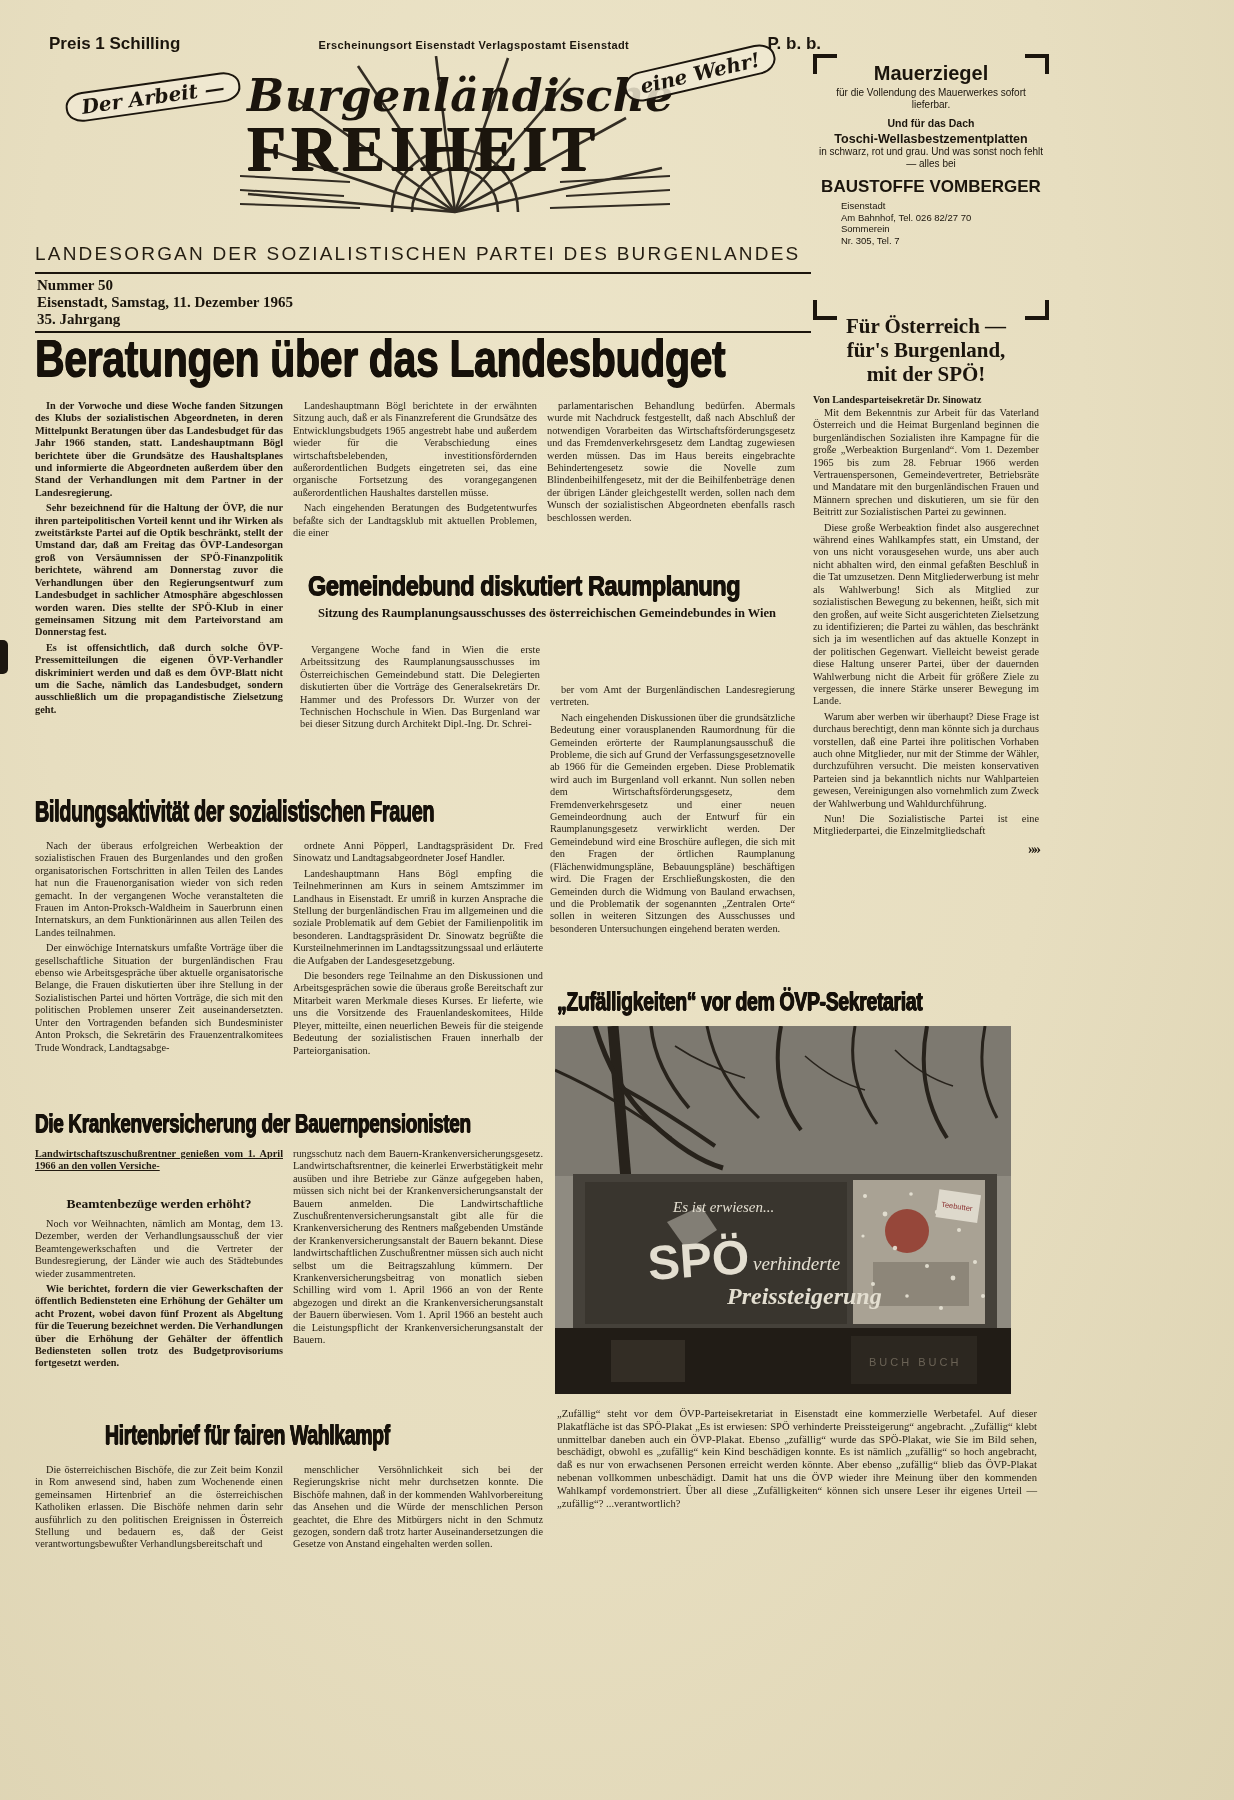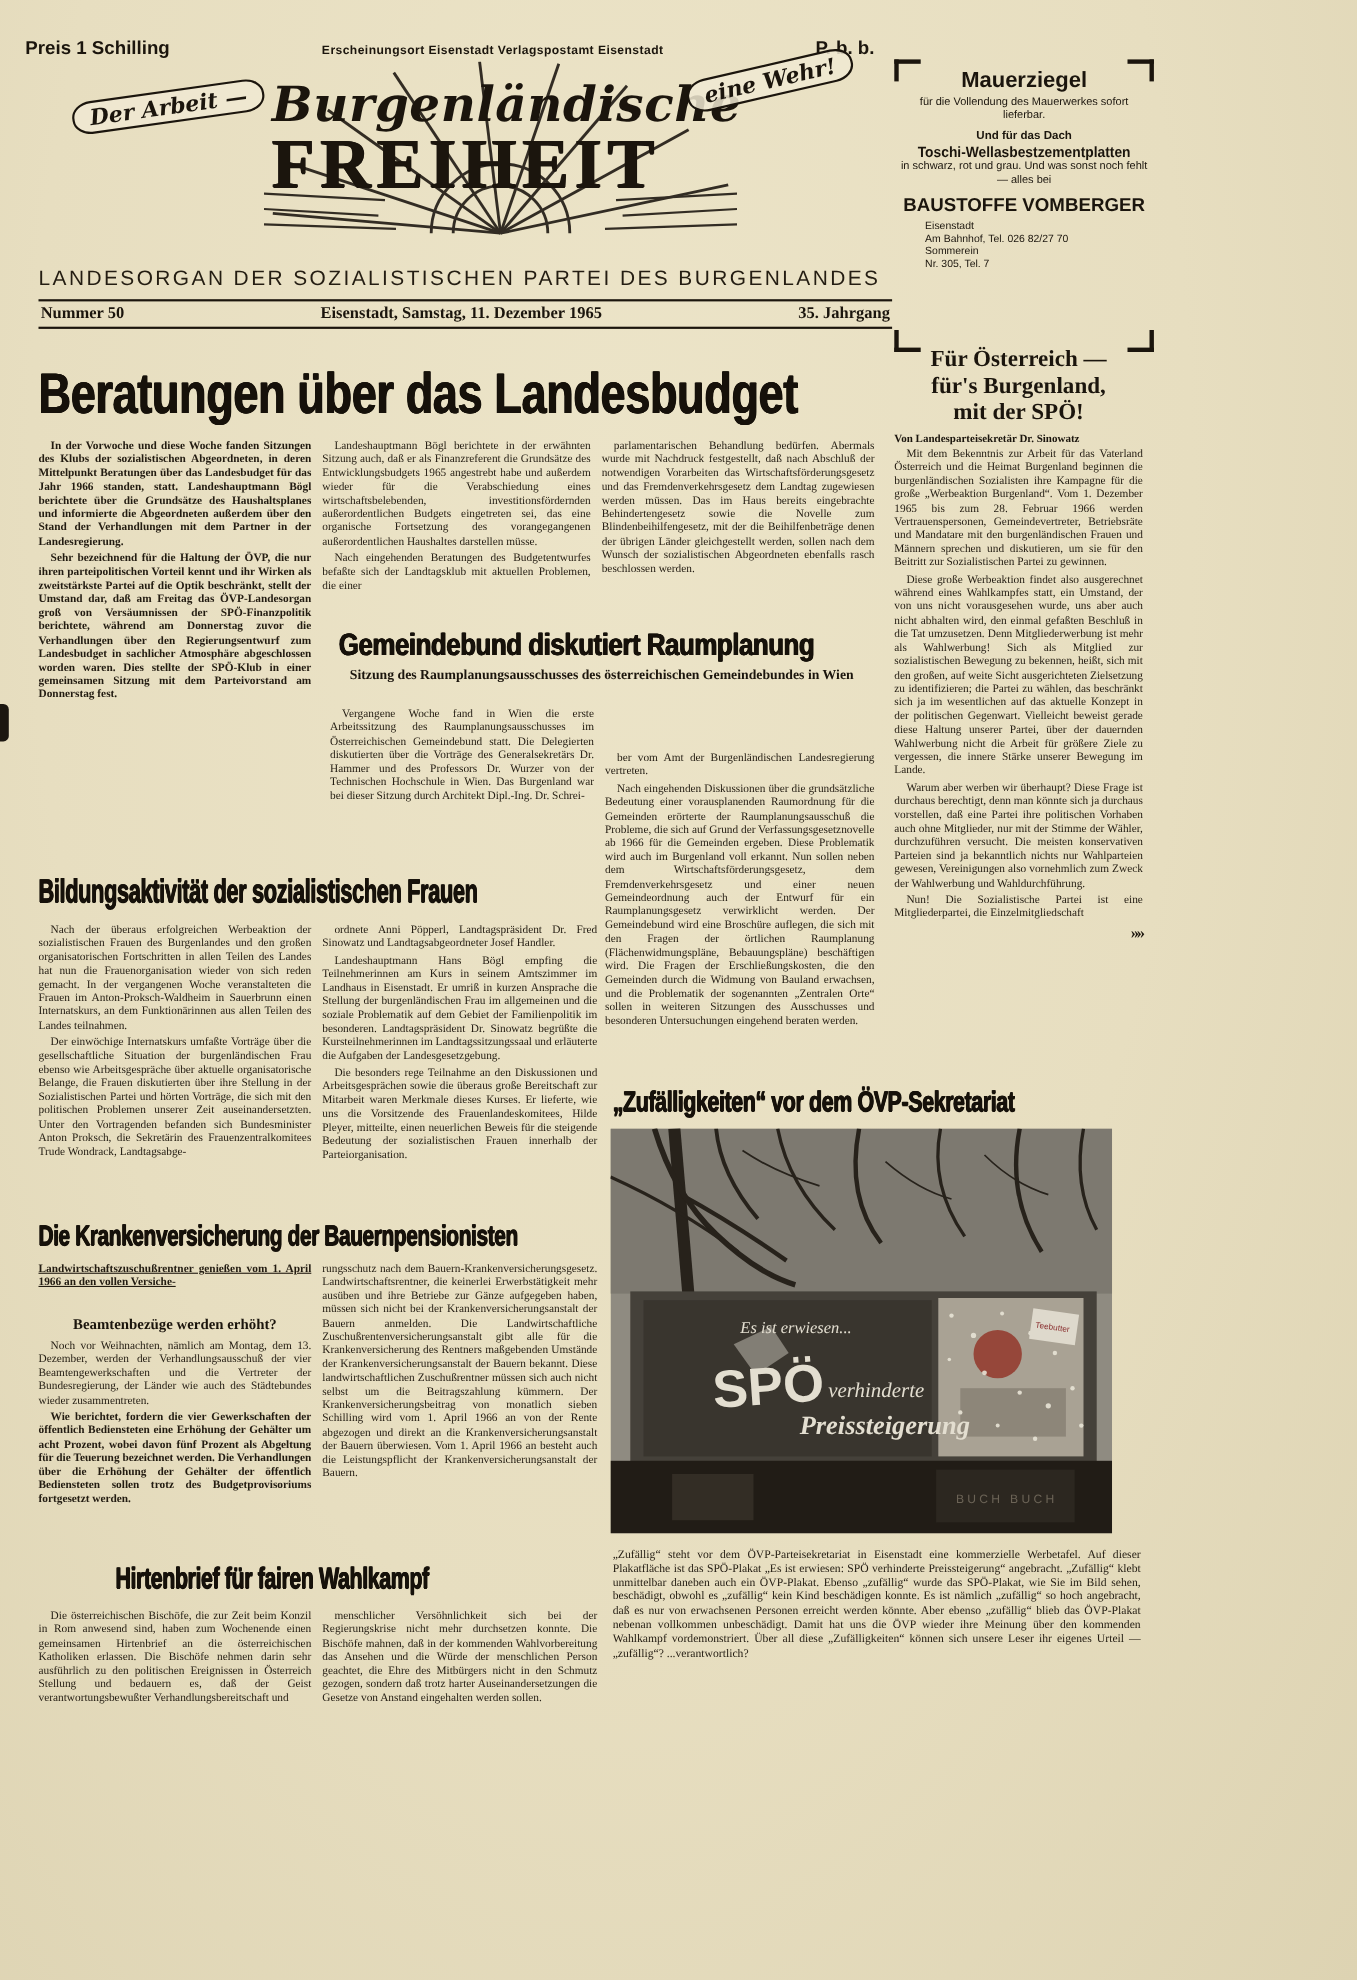--- a/index.html
+++ b/index.html
@@ -5,21 +5,21 @@
   html,body{margin:0;padding:0;}
   body{
     width:1234px;height:1800px;position:relative;
     background:radial-gradient(ellipse at 45% 25%, #ece4c8 0%, #e7dec0 55%, #ddd3b2 100%);
     font-family:"Liberation Serif", serif;
     color:#1b150d;
     overflow:hidden;
   }
   .abs{position:absolute;}
   .sans{font-family:"Liberation Sans", sans-serif;}
-  .serif{font-family:"Liberation Serif", serif;}
+  .serif{font-family:"Liberation Serif", serif;flex-direction:column;}
   .fat{text-shadow:0.6px 0 currentColor,-0.6px 0 currentColor,0 0.5px currentColor;}
   .headline{
     font-family:"Liberation Sans", sans-serif;
     font-weight:900;white-space:nowrap;transform-origin:0 50%;
     letter-spacing:-0.5px;color:#16110a;
   }
   .body-text{font-size:10.3px;line-height:12.4px;text-align:justify;color:#221b11;}
   .body-text p{margin:0 0 3px 0;text-indent:11px;}
   .bold-col p{font-weight:700;}
   .topstrip{display:flex;justify-content:space-between;align-items:baseline;}
@@ -37,21 +37,21 @@
   .corner{position:absolute;width:20px;height:16px;}
   .c-tl{left:0;top:0;border-left:4px solid #1b150d;border-top:4px solid #1b150d;}
   .c-tr{right:0;top:0;border-right:4px solid #1b150d;border-top:4px solid #1b150d;}
   .c-bl{left:0;bottom:0;border-left:4px solid #1b150d;border-bottom:4px solid #1b150d;}
   .c-br{right:0;bottom:0;border-right:4px solid #1b150d;border-bottom:4px solid #1b150d;}
   .subhead{font-weight:700;text-align:center;}
 </style>
 </head>
 <body>
 
-<div class="abs topstrip sans" style="left:23px;top:34px;width:772px;">
+<div class="abs topstrip sans" style="left:49px;top:34px;width:772px;">
   <span style="font-weight:700;font-size:17px;">Preis 1 Schilling</span>
   <span style="font-weight:700;font-size:11px;letter-spacing:.4px;">Erscheinungsort Eisenstadt  Verlagspostamt Eisenstadt</span>
   <span style="font-weight:700;font-size:17px;">P. b. b.</span>
 </div>
 
 <div class="abs" style="left:35px;top:56px;width:772px;height:185px;">
   <svg class="abs" style="left:205px;top:0px;" width="430" height="160" viewBox="0 0 430 160" aria-hidden="true">
     <g stroke="#1f1912" stroke-width="2.6" fill="none" opacity="0.9">
       <line x1="215" y1="156" x2="8" y2="138"></line>
       <line x1="215" y1="156" x2="22" y2="92"></line>
@@ -121,20 +121,21 @@
     <p>Nun! Die Sozialistische Partei ist eine Mitgliederpartei, die Einzelmitgliedschaft</p>
   </div>
   <div style="text-align:right;font-weight:900;font-size:15px;letter-spacing:-2px;">»»</div>
 </div>
 
 <div class="abs headline fat" style="left:35px;top:328px;font-size:52px;transform:scaleX(0.79);">Beratungen über das Landesbudget</div>
 
 <div class="abs body-text bold-col" style="left:35px;top:400px;width:248px;">
   <p>In der Vorwoche und diese Woche fanden Sitzungen des Klubs der sozialistischen Abgeordneten, in deren Mittelpunkt Beratungen über das Landesbudget für das Jahr 1966 standen, statt. Landeshauptmann Bögl berichtete über die Grundsätze des Haushaltsplanes und informierte die Abgeordneten außerdem über den Stand der Verhandlungen mit dem Partner in der Landesregierung.</p>
   <p>Sehr bezeichnend für die Haltung der ÖVP, die nur ihren parteipolitischen Vorteil kennt und ihr Wirken als zweitstärkste Partei auf die Optik beschränkt, stellt der Umstand dar, daß am Freitag das ÖVP-Landesorgan groß von Versäumnissen der SPÖ-Finanzpolitik berichtete, während am Donnerstag zuvor die Verhandlungen über den Regierungsentwurf zum Landesbudget in sachlicher Atmosphäre abgeschlossen worden waren. Dies stellte der SPÖ-Klub in einer gemeinsamen Sitzung mit dem Parteivorstand am Donnerstag fest.</p>
+  <p>Es ist offensichtlich, daß durch solche ÖVP-Pressemitteilungen die eigenen ÖVP-Verhandler diskriminiert werden und daß es dem ÖVP-Blatt nicht um die Sache, nämlich das Landesbudget, sondern ausschließlich um die propagandistische Zielsetzung geht.</p>
 </div>
 <div class="abs body-text" style="left:293px;top:400px;width:244px;">
   <p>Landeshauptmann Bögl berichtete in der erwähnten Sitzung auch, daß er als Finanzreferent die Grundsätze des Entwicklungsbudgets 1965 angestrebt habe und außerdem wieder für die Verabschiedung eines wirtschaftsbelebenden, investitionsfördernden außerordentlichen Budgets eingetreten sei, das eine organische Fortsetzung des vorangegangenen außerordentlichen Haushaltes darstellen müsse.</p>
   <p>Nach eingehenden Beratungen des Budgetentwurfes befaßte sich der Landtagsklub mit aktuellen Problemen, die einer</p>
 </div>
 <div class="abs body-text" style="left:547px;top:400px;width:248px;">
   <p>parlamentarischen Behandlung bedürfen. Abermals wurde mit Nachdruck festgestellt, daß nach Abschluß der notwendigen Vorarbeiten das Wirtschaftsförderungsgesetz und das Fremdenverkehrsgesetz dem Landtag zugewiesen werden müssen. Das im Haus bereits eingebrachte Behindertengesetz sowie die Novelle zum Blindenbeihilfengesetz, mit der die Beihilfenbeträge denen der übrigen Länder gleichgestellt werden, sollen nach dem Wunsch der sozialistischen Abgeordneten ebenfalls rasch beschlossen werden.</p>
 </div>
 
 <div class="abs headline fat" style="left:308px;top:570px;font-size:28px;transform:scaleX(0.84);">Gemeindebund diskutiert Raumplanung</div>

